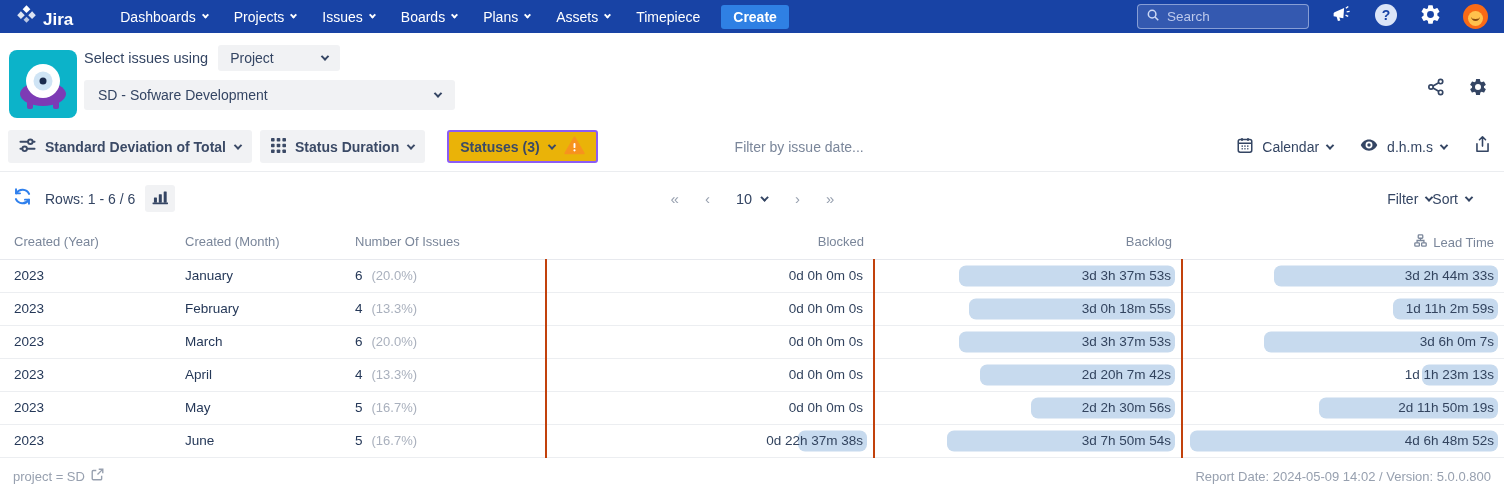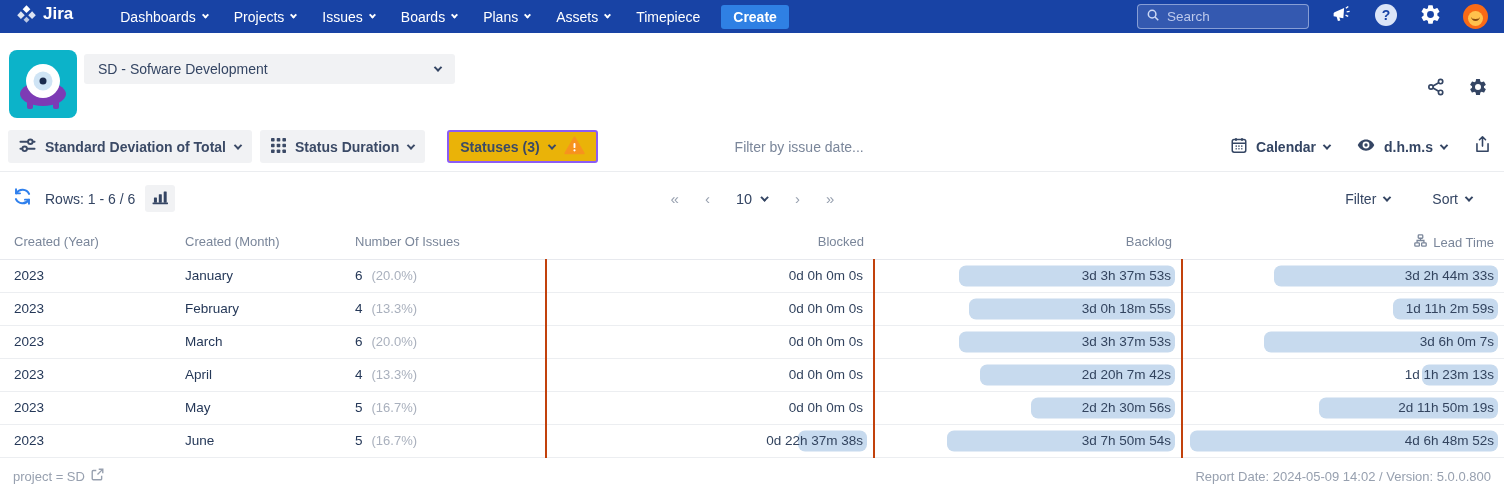--- a/index.html
+++ b/index.html
@@ -2,21 +2,21 @@
 <html><head>
 <meta charset="utf-8">
 <style>
   * { margin:0; padding:0; box-sizing:border-box; }
   html,body { width:1504px; height:494px; overflow:hidden; background:#fff;
     font-family:"Liberation Sans", sans-serif; color:#253858; }
 
   
   .navbar { height:33px; background:#1843a5; display:flex; align-items:center;
     padding:0 16px; color:#fff; }
-  .brand { display:flex; align-items:flex-start; gap:6px; font-size:17px; font-weight:700; }
+  .brand { display:flex; align-items:flex-end; gap:6px; font-size:17px; font-weight:700; }
   .nav-menu { display:flex; align-items:center; margin-left:34px; }
   .nav-item { display:flex; align-items:center; gap:7px; padding:0 13px; height:33px;
     font-size:14px; font-weight:400; cursor:pointer; }
   .chev { display:inline-block; width:6px; height:6px; border-right:2px solid currentColor;
     border-bottom:2px solid currentColor; transform:rotate(45deg) translate(-1px,-1px); }
   .chev.sm { width:5px; height:5px; }
   .create-btn { background:#2f80e4; color:#fff; border:none; border-radius:3px;
     height:24px; padding:0 12px; font-size:14px; font-weight:600; margin-left:8px; cursor:pointer; }
   .nav-right { margin-left:auto; display:flex; align-items:center; gap:21px; }
   .search-box { width:172px; height:25px; background:rgba(255,255,255,.12);
@@ -50,34 +50,34 @@
 
   
   .toolbar { display:flex; align-items:center; height:33px; padding:0 12px 0 8px; }
   .tb-btn { display:flex; align-items:center; gap:9px; background:#f1f2f4; border:none;
     border-radius:3px; height:33px; padding:0 11px; font-size:14px; font-weight:600;
     color:#3b4a66; cursor:pointer; font-family:inherit; }
   .tb-btn + .tb-btn { margin-left:8px; }
   .tb-btn.outline { background:#eab308; border:2px solid #8b5cf6; margin-left:22px; }
   .date-filter { margin-left:137px; color:#7a869a; font-size:14px; cursor:text; }
   .tb-right { margin-left:auto; display:flex; align-items:center; gap:26px; color:#344563; }
-  .tb-group { display:flex; align-items:center; gap:8px; font-size:14px; font-weight:700;
+  .tb-group { display:flex; align-items:center; gap:8px; font-size:14px; font-weight:400;
     cursor:pointer; }
 
   
   .strip { height:54px; margin-top:8px; border-top:1px solid #ebedf0; display:flex;
     align-items:center; padding:0 12px; position:relative; }
   .rows-label { font-size:14px; color:#344563; margin-left:12px; }
   .chart-btn { width:30px; height:27px; background:#f1f2f4; border:none; border-radius:3px;
     margin-left:10px; display:flex; align-items:center; justify-content:center; cursor:pointer; }
   .pagination { position:absolute; left:50%; transform:translateX(-50%); display:flex;
     align-items:center; gap:27px; font-size:14.5px; color:#97a0af; }
   .pg-arrow { cursor:pointer; letter-spacing:-1px; font-size:15px; }
   .pg-size { display:flex; align-items:center; gap:10px; color:#344563; cursor:pointer; }
-  .strip-right { margin-left:auto; display:flex; align-items:center; gap:42px;
+  .strip-right { margin-left:auto; display:flex; align-items:center; 
     color:#344563; font-size:14.5px; padding-right:20px; }
   .strip-right .tb-group { font-weight:500; }
 
   
   table { width:1504px; border-collapse:collapse; table-layout:fixed; }
   th { height:34px; font-size:13px; font-weight:500; color:#7a869a; text-align:left;
     border-bottom:1px solid #e7e9ee; }
   th.first { padding-left:14px; }
   th.num-right { text-align:right; padding-right:10px; }
   td { height:33px; border-bottom:1px solid #eceef1; font-size:13.5px; color:#253858; }
@@ -176,20 +176,27 @@
     <svg width="68" height="68" viewBox="0 0 68 68">
       <ellipse cx="34" cy="44" rx="23" ry="12" fill="#7d3bb5"></ellipse>
       <rect x="18" y="50" width="6" height="9" rx="2" fill="#7d3bb5"></rect>
       <rect x="44" y="50" width="6" height="9" rx="2" fill="#7d3bb5"></rect>
       <circle cx="34" cy="31" r="17" fill="#ffffff"></circle>
       <circle cx="34" cy="31" r="9.5" fill="#cfe4f5"></circle>
       <circle cx="34" cy="31" r="3.5" fill="#1b2b4d"></circle>
     </svg>
   </div>
   <div class="sel-area">
+    <div class="sel-row1">
+      <span class="sel-label">Select issues using</span>
+      <div class="select small">
+        <span>Project</span>
+        <span class="chev" style="color:#344563"></span>
+      </div>
+    </div>
     <div class="select wide">
       <span>SD - Sofware Development</span>
       <span class="chev" style="color:#344563"></span>
     </div>
   </div>
   <div class="hdr-actions">
     <span>
       <svg width="20" height="20" viewBox="0 0 24 24" fill="none" stroke="#344563" stroke-width="2">
         <circle cx="17.5" cy="5.5" r="2.6"></circle>
           <circle cx="6" cy="12" r="2.6"></circle>

